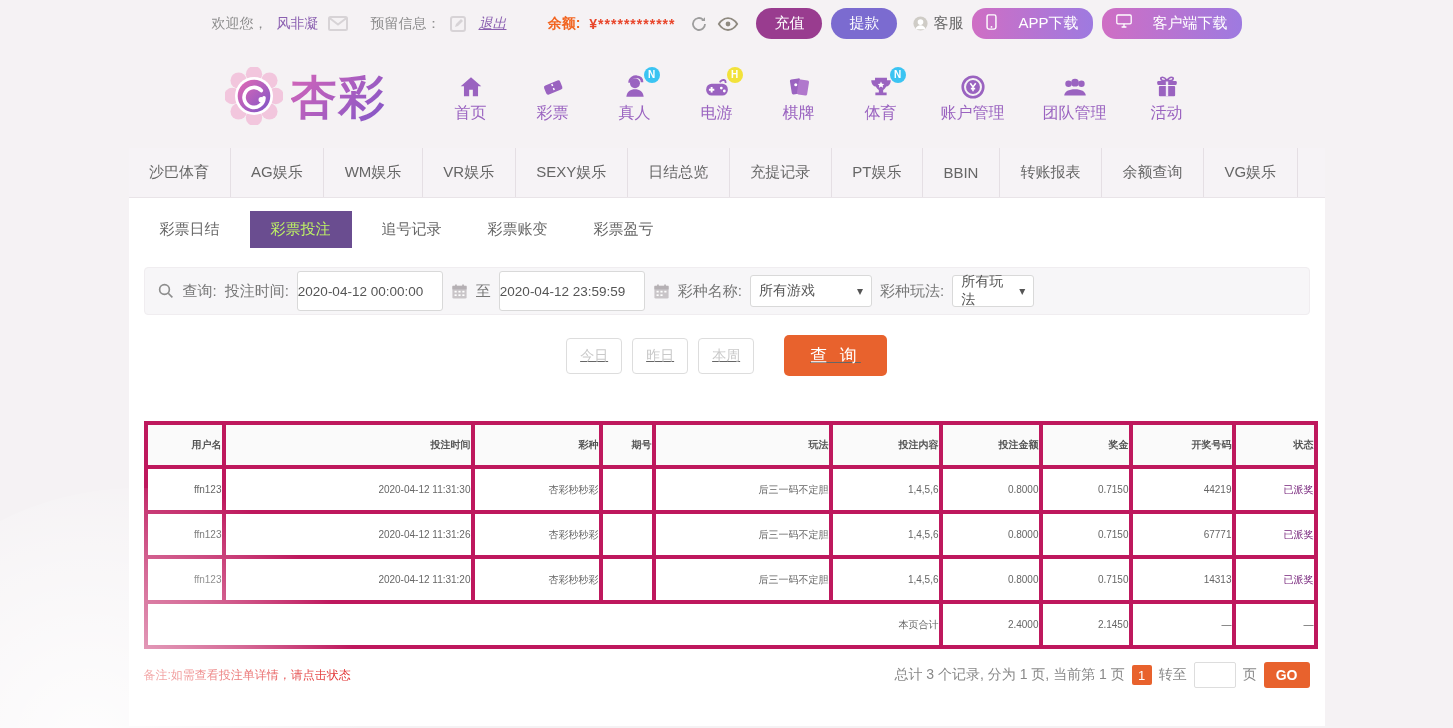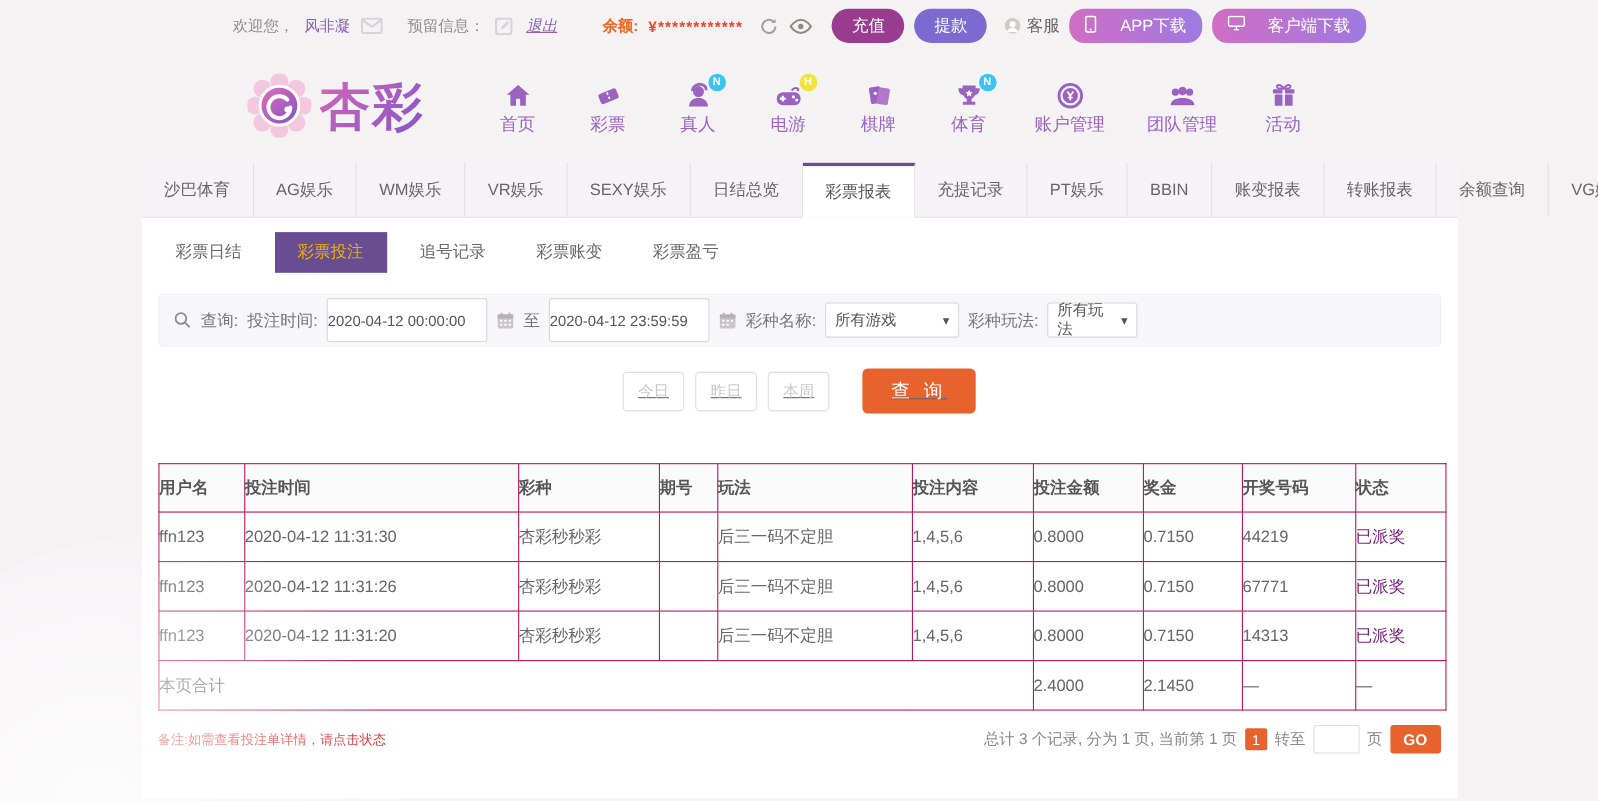--- a/index.html
+++ b/index.html
@@ -44,40 +44,40 @@
   .badge.h { background:#f2e23b; }
   .badge:empty { display:none; }
   
   .main { width:1196px; margin:0 auto; background:#fff; min-height:578px; }
   .tabbar { display:flex; background:#f6f3f6; border-bottom:1px solid #e9e4e8; height:50px; }
   .tab { padding:0 20.5px; display:flex; align-items:center; font-size:15px; color:#666;
     border-right:1px solid #e5dfe4; cursor:pointer; white-space:nowrap; }
   .tab.active { background:#fff; border-top:3px solid #6a4d90; color:#555; margin-bottom:-1px; }
   .subtabs { display:flex; align-items:center; padding:13px 15px; gap:14px; }
   .subtab { padding:8px 16px; font-size:15px; color:#666; cursor:pointer; }
-  .subtab.active { background:#6a4d90; color:#eab308; padding:9px 21px; }
+  .subtab.active { background:#6a4d90; color:#bef264; padding:9px 21px; }
   
   .searchbox { margin:6px 15px 0; background:#f7f6f8; border:1px solid #f0edf0; border-radius:4px;
     height:48px; display:flex; align-items:center; padding:12px 12px; gap:8px; color:#777; font-size:15px; }
   .searchbox .lbl { white-space:nowrap; }
   .tinput { width:146px; height:40px; border:1px solid #d9d9d9; border-radius:3px; background:#fff;
     text-align:left; font-size:13.5px; color:#555; font-family:Liberation Sans, sans-serif; }
   .select { height:32px; border:1px solid #d9d9d9; border-radius:3px; background:#fff; color:#555;
     display:flex; align-items:center; padding:0 8px; cursor:pointer; position:relative; font-size:14px; }
   .select::after { content:"▾"; margin-left:auto; padding-left:8px; color:#555; font-size:12px; }
   .select.game { width:122px;text-align:right; }
   .select.play { width:82px; }
   .quickrow { margin-top:20px; display:flex; justify-content:center; align-items:center; gap:10px;text-decoration:underline; }
   .qbtn { background:#fff; border:1px solid #ddd; border-radius:4px; color:#c9c9c9; font-size:14px;
     padding:8px 13px; cursor:pointer; font-family:inherit; }
   .search-btn { background:#e8622d; border:none; border-radius:5px; color:#fff; font-size:17px;
     padding:9px 26px; margin-left:20px; cursor:pointer; letter-spacing:4px; font-family:inherit; }
   
   table { width:1170px; margin:45px 15px 0; border-collapse:collapse; table-layout:fixed; }
-  th, td { border:1px solid #be185d; text-align:left; font-size:15px; }
+  th, td { border:4px solid #be185d; text-align:right; font-size:10px; }
   th { height:44px; background:#fafafa; color:#555; font-weight:bold; }
   td { height:45px; color:#666; }
   td.status { color:#701a75; cursor:pointer; }
   
   .tfooter { margin:13px 15px 0; display:flex; justify-content:space-between; align-items:center; }
   .note { color:#e02626; font-size:12px; }
   .pager { display:flex; align-items:center; gap:7px; color:#888; font-size:14px; }
   .pagebox { background:#e8622d; color:#fff; min-width:20px; height:20px; border-radius:2px;
     display:flex; align-items:center; justify-content:center; font-size:13px; padding:0 4px; cursor:default; }
   .goto-input { width:42px; height:26px; border:1px solid #ddd; border-radius:2px; background:#fff; font-family:inherit; text-align:center; }
@@ -289,25 +289,23 @@
 
 <div class="main">
 
   <div class="tabbar">
     <div class="tab">沙巴体育</div>
     <div class="tab">AG娱乐</div>
     <div class="tab">WM娱乐</div>
     <div class="tab">VR娱乐</div>
     <div class="tab">SEXY娱乐</div>
     <div class="tab">日结总览</div>
-    <div class="tab active">彩票报表</div>
     <div class="tab">充提记录</div>
     <div class="tab">PT娱乐</div>
     <div class="tab">BBIN</div>
-    <div class="tab">账变报表</div>
     <div class="tab">转账报表</div>
     <div class="tab">余额查询</div>
     <div class="tab">VG娱乐</div>
   </div>
 
   <div class="subtabs">
     <div class="subtab">彩票日结</div>
     <div class="subtab active">彩票投注</div>
     <div class="subtab">追号记录</div>
     <div class="subtab">彩票账变</div>

